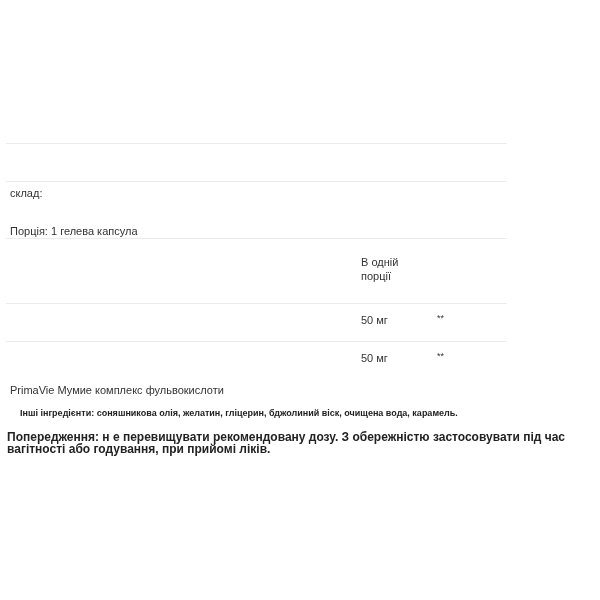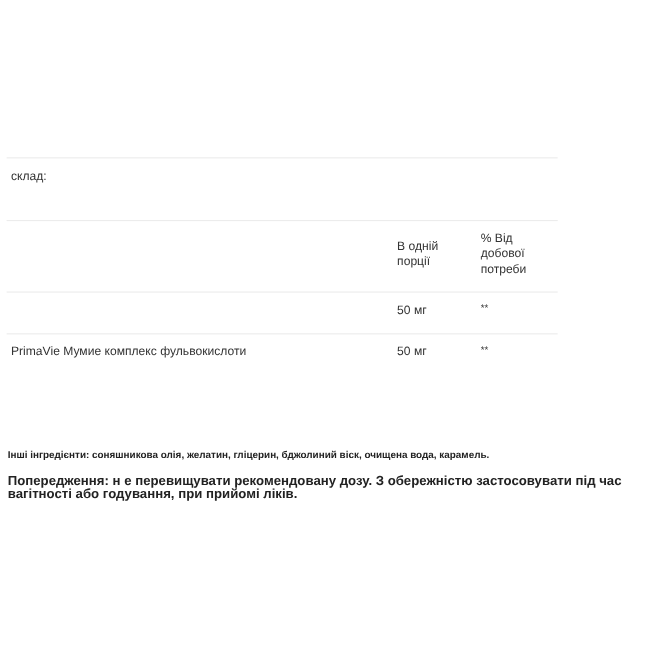--- a/index.html
+++ b/index.html
@@ -1,48 +1,50 @@
 <!DOCTYPE html>
 <html><head>
 <meta charset="utf-8">
 <style>
   html, body { margin: 0; padding: 0; background: #ffffff; }
   body { width: 600px; height: 600px; position: relative; overflow: hidden;
          font-family: "Liberation Sans", sans-serif; color: #333333; }
   .table { position: absolute; left: 6px; top: 143px; width: 501px; }
   .row { border-top: 1px solid #ececec; position: relative; font-size: 11px; }
   .row.last { border-bottom: 1px solid #ececec; }
-  .cell-a { position: absolute; left: 4px; }
+  .cell-a { position: absolute; left: 4px; margin-top: 32px; }
   .cell-b { position: absolute; left: 355px; }
   .cell-c { position: absolute; left: 431px; }
   .r-compose { height: 37px; }
   .r-compose .cell-a { top: 11px; }
   .r-portion { height: 37px; }
   .r-portion .cell-a { top: 11px; }
   .r-head { height: 64px; margin-top: 19px; }
   .r-head .cell-b { top: 16px; line-height: 14px; width: 60px; }
   .r-head .cell-c { top: 9px; line-height: 14px; width: 60px; }
   .r-ing { height: 37px; }
   .r-ing .cell-a, .r-ing .cell-b, .r-ing .cell-c { top: 10px; }
   .r-ing .cell-c { font-size: 9px; top: 9px; }
   .r-note { height: 37px; }
   .r-note .cell-a { top: 12px; }
-  .other { position: absolute; left: 7px; top: 408px; font-size: 9px; font-weight: bold; color: #222; }
+  .other { position: absolute; left: 20px; top: 408px; font-size: 9px; font-weight: bold; color: #222; }
   .warn { position: absolute; left: 7px; top: 431px; width: 590px; font-size: 12px; font-weight: bold; color: #222; line-height: 12px; }
 </style>
 </head>
 <body>
 
 <div class="table">
   <div class="row r-compose">
     <span class="cell-a">склад:</span>
   </div>
+  <div class="row r-portion">
+    <span class="cell-a">Порція: 1 гелева капсула</span>
+  </div>
   <div class="row r-head">
     <span class="cell-b">В одній порції</span>
-    <span class="cell-c">% Від добової потреби</span>
   </div>
   <div class="row r-ing">
     <span class="cell-b">50 мг</span>
     <span class="cell-c">**</span>
   </div>
   <div class="row r-ing">
     <span class="cell-a">PrimaVie Мумие комплекс фульвокислоти</span>
     <span class="cell-b">50 мг</span>
     <span class="cell-c">**</span>
   </div>

